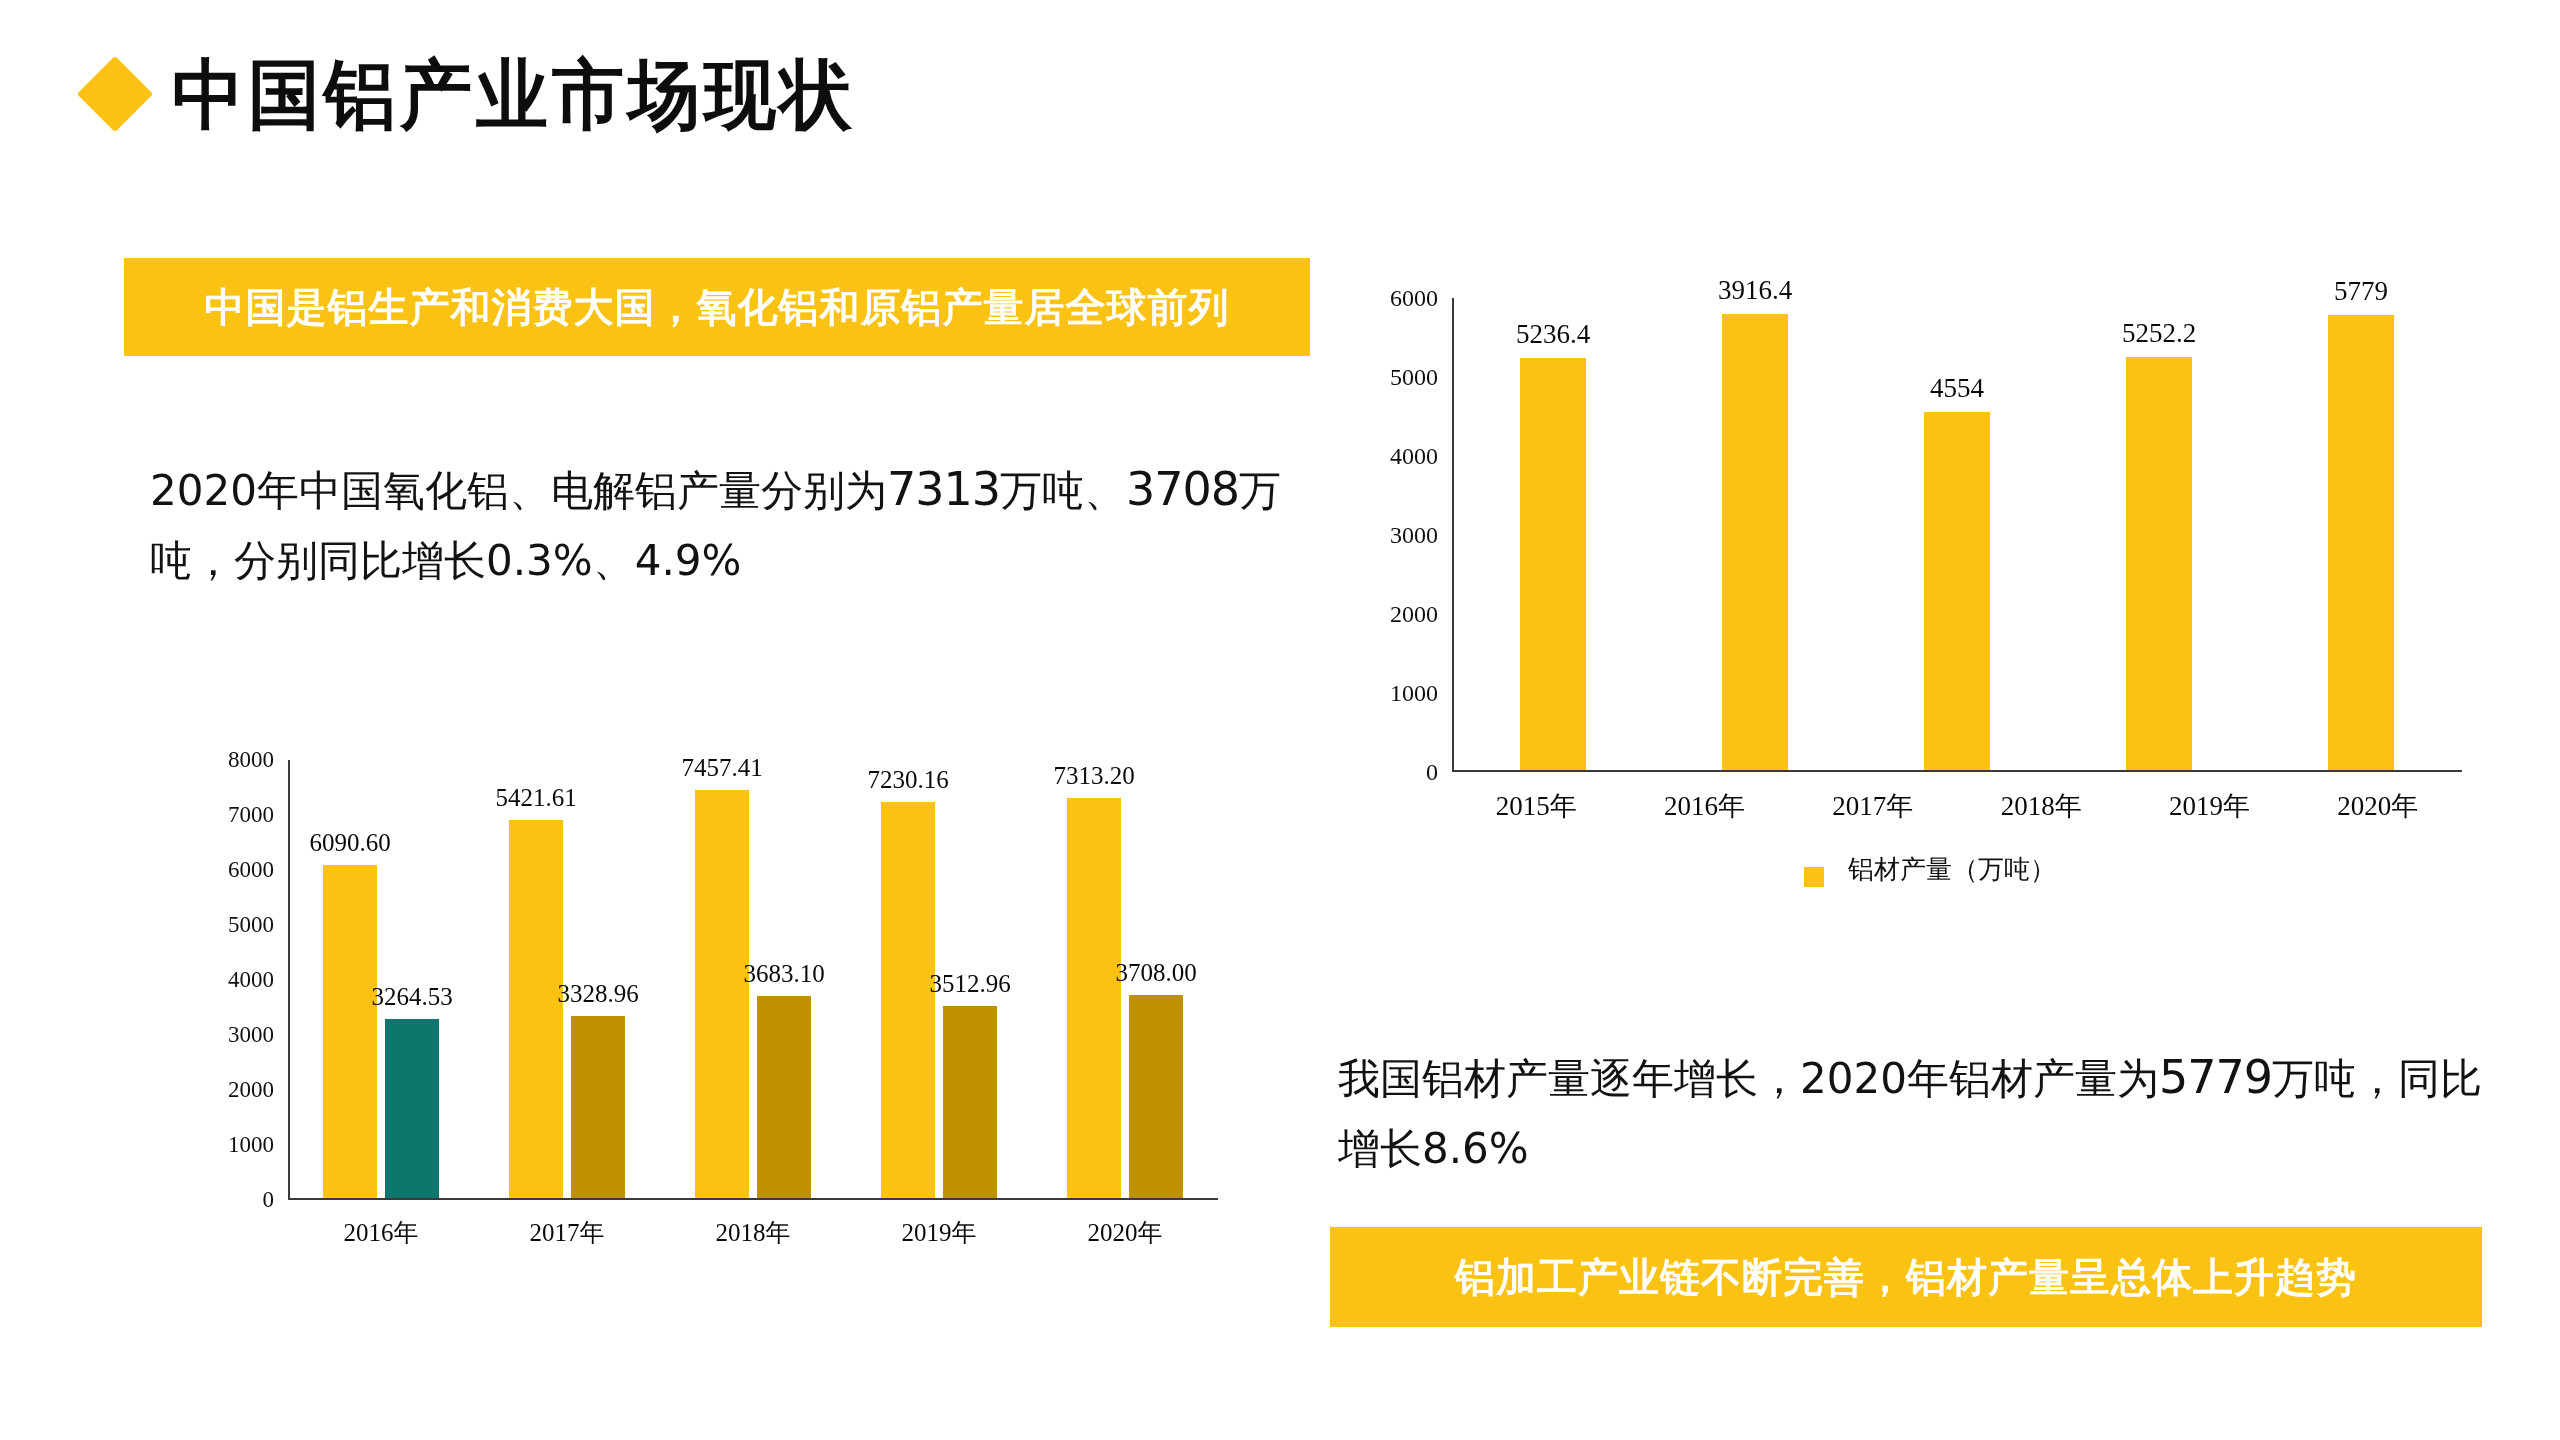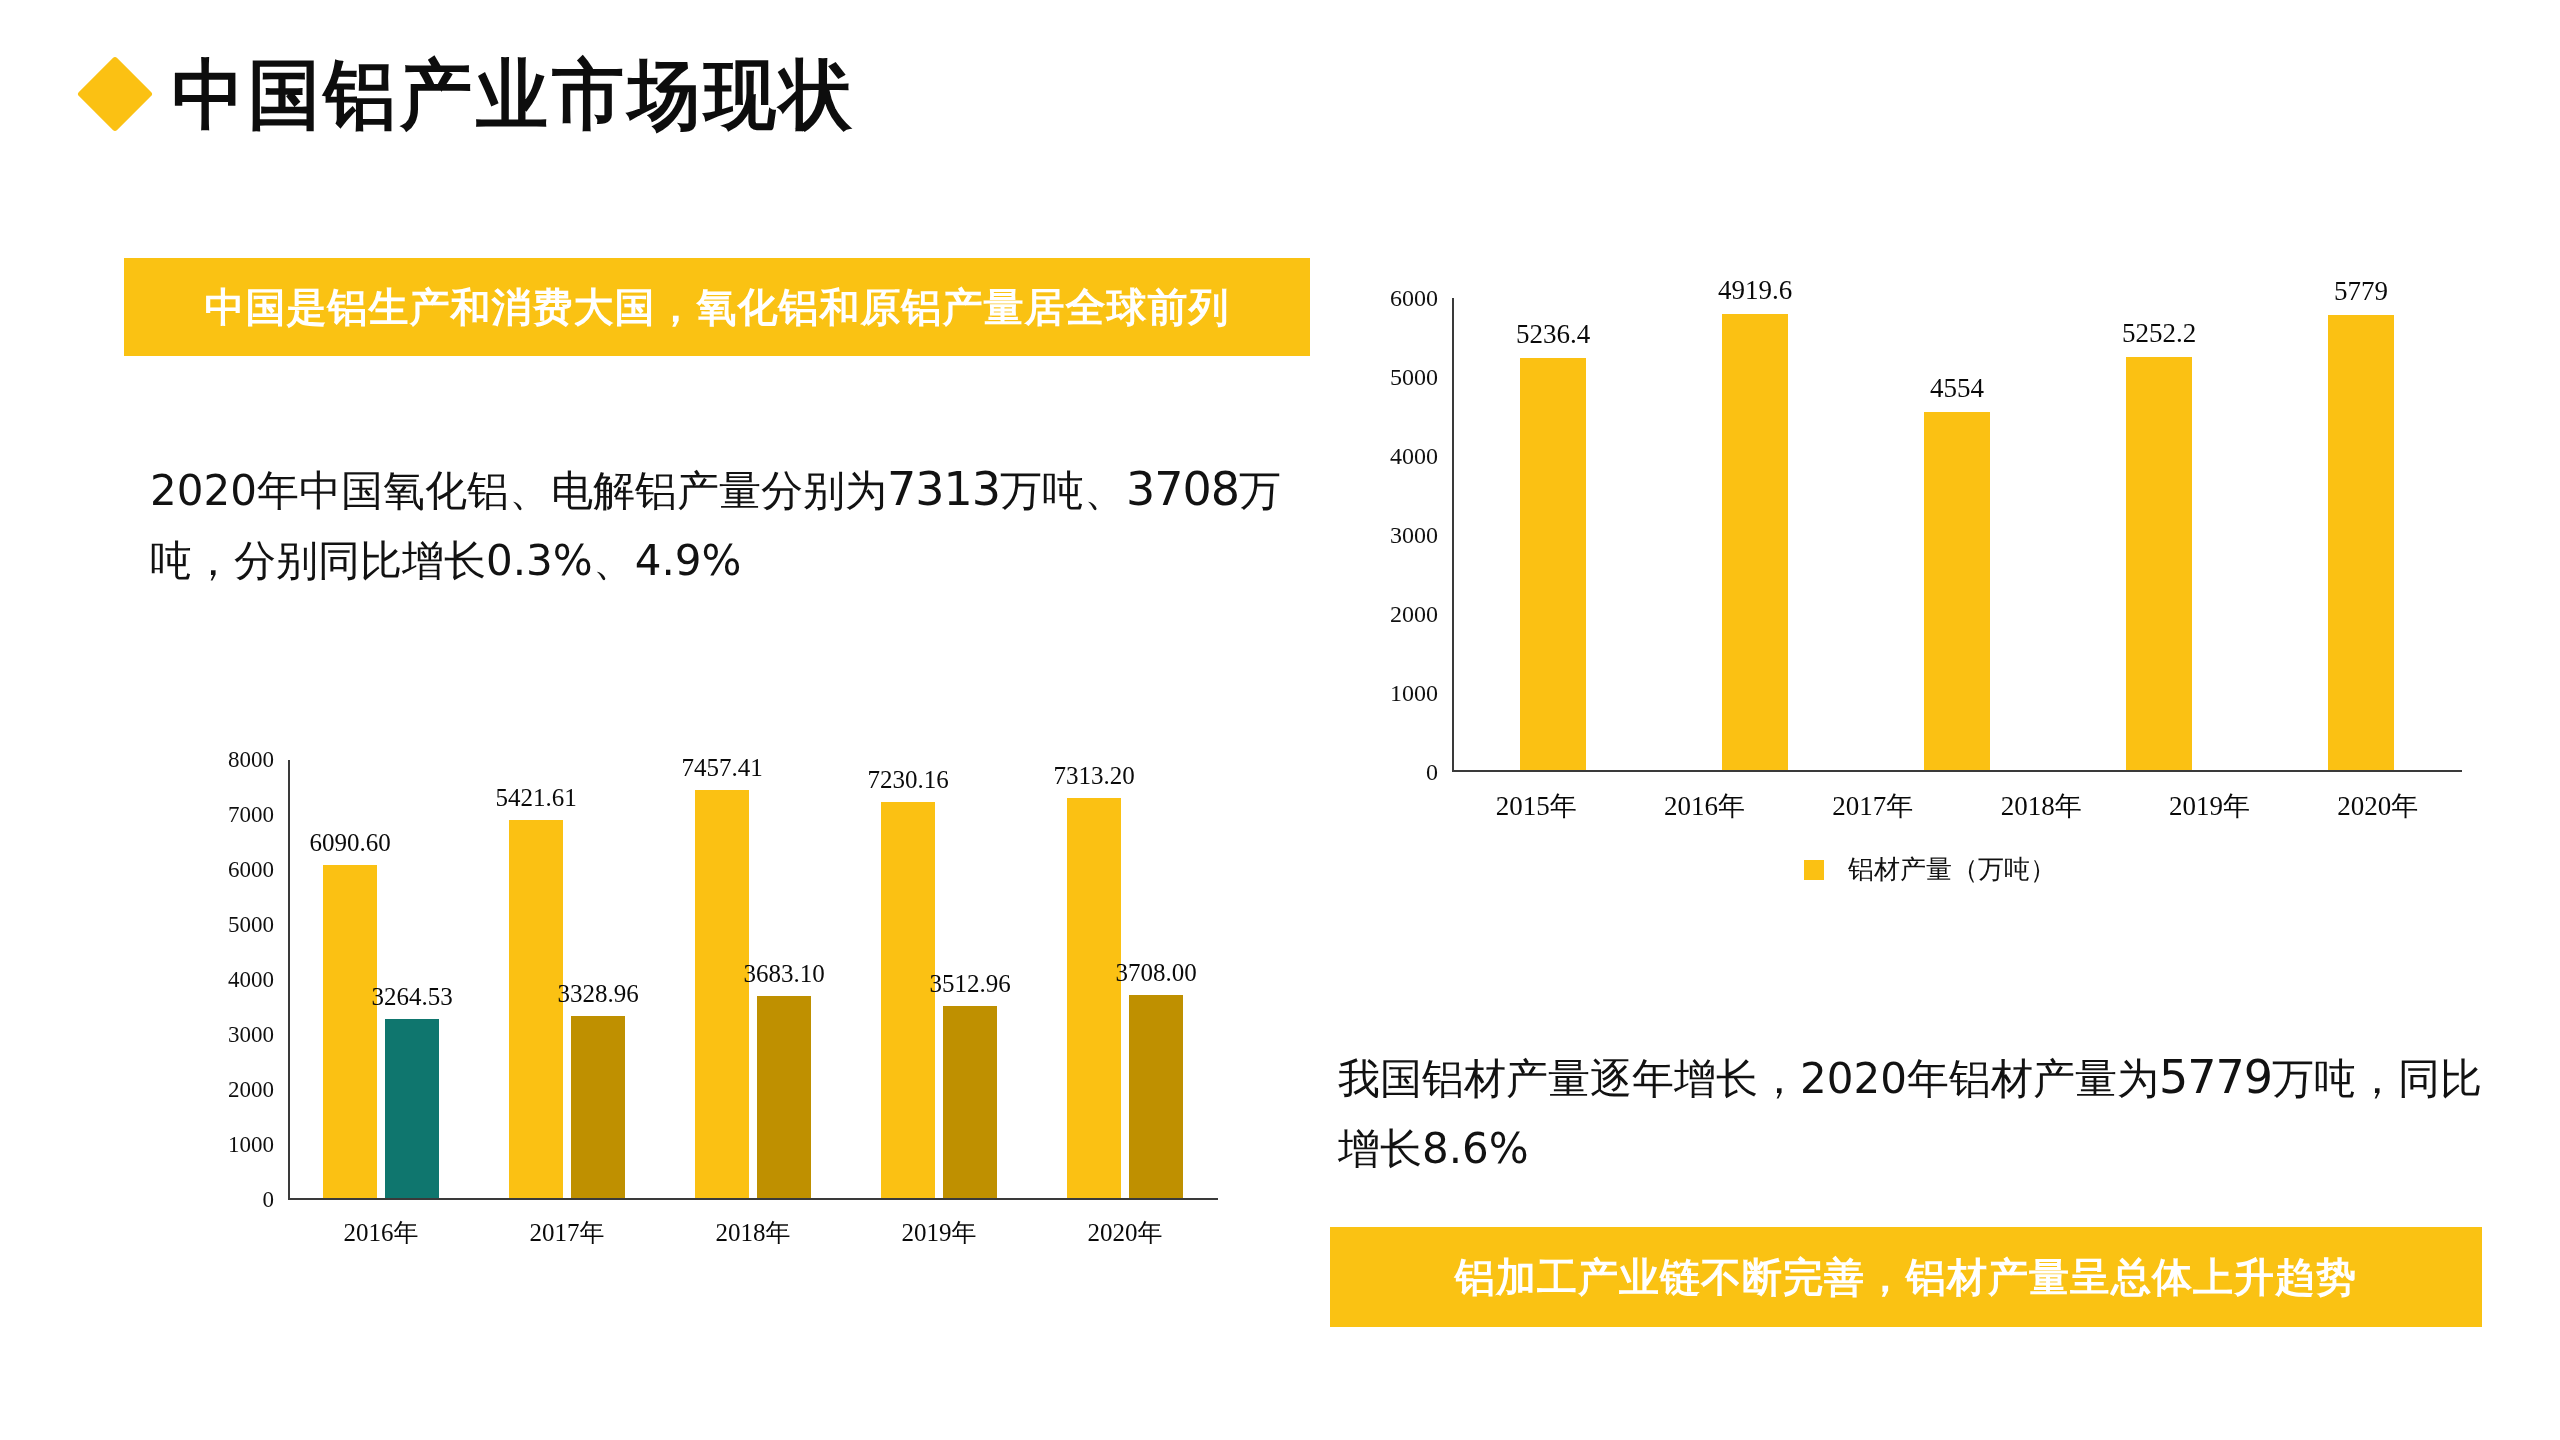--- a/index.html
+++ b/index.html
@@ -183,21 +183,21 @@
   .legend-row {
     position: absolute;
     left: 0; right: 0;
     display: flex;
     justify-content: center;
     align-items: center;
     gap: 30px;
   }
   .legend-item {
     display: flex;
-    align-items: center;
+    align-items: flex-end;
     gap: 24px;
     white-space: nowrap;
   }
   .legend-swatch {
     width: 20px;
     height: 20px;
     flex: 0 0 auto;
   }
   .legend-label {
     font-family: "DejaVu Sans", "Liberation Sans", sans-serif;
@@ -347,21 +347,21 @@
         <div class="cat-group">
           <div class="bar-wrap">
             <div class="bar" style="background: rgb(251, 193, 19); height: 87.2733%; position: relative;">
               <div class="bar-label">5236.4</div>
             </div>
           </div>
         </div>
         <div class="cat-group">
           <div class="bar-wrap">
             <div class="bar" style="background: rgb(251, 193, 19); height: 96.6017%; position: relative;">
-              <div class="bar-label">4919.6</div>
+              <div class="bar-label">3916.4</div>
             </div>
           </div>
         </div>
         <div class="cat-group">
           <div class="bar-wrap">
             <div class="bar" style="background: rgb(251, 193, 19); height: 75.9%; position: relative;">
               <div class="bar-label">4554</div>
             </div>
           </div>
         </div>

